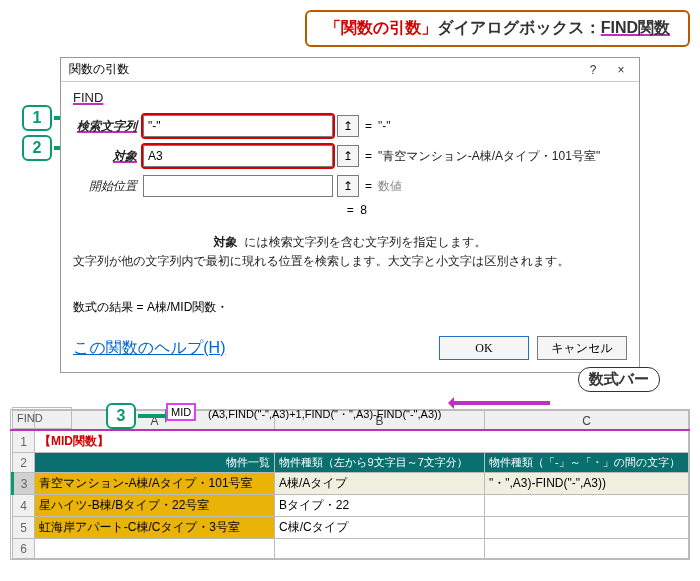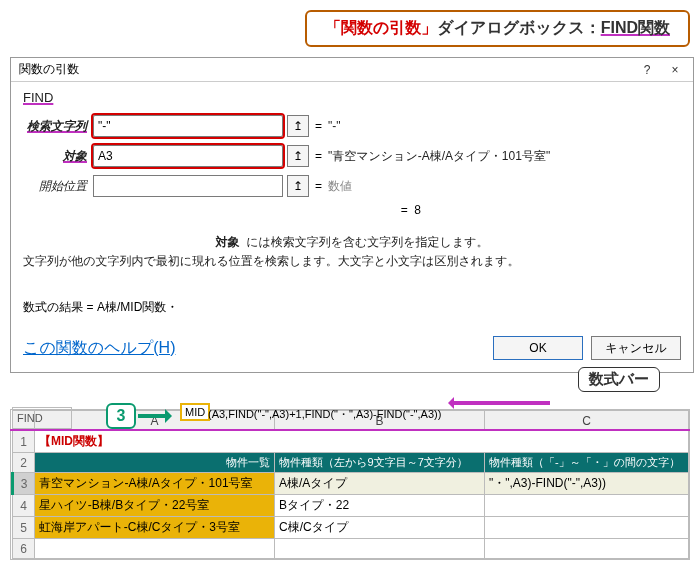--- a/index.html
+++ b/index.html
@@ -4,21 +4,21 @@
 <style>
   * { box-sizing: border-box; font-family: "Meiryo", "Yu Gothic", sans-serif; }
   body { margin: 0; background: #fff; width: 700px; height: 581px; position: relative; padding: 10px; font-size: 12px; }
 
   .title-box { text-align: right; margin-bottom: 10px; }
   .title-inner { display: inline-block; border: 2px solid #b85c00; border-radius: 6px; padding: 6px 18px; background: #fff; font-size: 16px; font-weight: bold; }
   .title-red { color: #d40000; }
   .title-black { color: #333; }
   .title-find { color: #333; text-decoration: underline; text-decoration-color: #c030c0; text-decoration-thickness: 2px; }
 
-  .dialog { position: relative; margin: 7px auto; width: 684px; border: 1px solid #999; background: #fff; }
+  .dialog { position: relative; margin: 7px auto; width: 580px; border: 1px solid #999; background: #fff; }
   .dialog-titlebar { display: flex; align-items: center; height: 24px; border-bottom: 1px solid #ccc; font-size: 12px; padding: 0 4px; }
   .dialog-title { flex: 1; padding-left: 4px; }
   .dialog-help, .dialog-close { width: 28px; text-align: center; color: #333; }
   .dialog-body { padding: 8px 12px 12px; position: relative; }
 
   .func-name { text-decoration: underline; text-decoration-color: #c030c0; text-decoration-thickness: 2px; color: #222; font-size: 13px; }
 
   .args-area { margin-top: 8px; }
   .arg-row { display: flex; align-items: center; height: 26px; margin-bottom: 4px; position: relative; }
   .arg-label { width: 64px; text-align: right; margin-right: 6px; color: #222; font-style: italic; }
@@ -30,32 +30,32 @@
   .arg-result { color: #222; }
   .arg-gray { color: #888; }
 
   .desc-block { margin-top: 16px; font-size: 12px; color: #222; line-height: 1.6; }
   .desc-right { text-align: right; margin-bottom: 6px; padding-right: 260px; }
 
   .formula-result { margin-top: 28px; font-size: 12px; }
   .dialog-footer { display: flex; align-items: center; padding: 8px 12px 12px; }
   .help-link { color: #0066cc; text-decoration: underline; font-size: 16px; flex: 1; }
   .btn { width: 90px; height: 24px; border: 1px solid #7a7a7a; background: #f5f5f5; margin-left: 8px; font-size: 12px; cursor: pointer; }
-  .btn.ok { border: 1.5px solid #2a6fbf; }
+  .btn.ok { border: 1.5px solid #2a6fbf; font-family: Liberation Serif, serif; }
 
   .step-badge { position: absolute; width: 30px; height: 26px; border: 2px solid #0a9a6f; border-radius: 6px; background: #fff; color: #0a9a6f; font-weight: bold; font-size: 16px; display: flex; align-items: center; justify-content: center; }
   .arrow-g { position: absolute; height: 4px; background: #0a9a6f; }
   .arrow-g::after { content: ""; position: absolute; right: -9px; top: -5px; border: 7px solid transparent; border-left-color: #0a9a6f; }
 
   .fb-wrap { position: relative; margin-top: 36px; }
   .namebox { position: absolute; left: 2px; top: -2px; width: 60px; height: 22px; border: 1px solid #bbb; font-size: 11px; display:flex; align-items:center; padding:0 4px; color:#555; }
   .fb-line { position: absolute; left: 0; right: 0; top: 20px; height: 2px; background: #c030c0; }
-  .fb-box { position: absolute; left: 170px; top: -6px; border: 2px solid #eab308; padding: 1px 3px; background:#fff; font-size:11px; }
+  .fb-box { position: absolute; left: 156px; top: -6px; border: 2px solid #d946ef; padding: 1px 3px; background:#fff; font-size:11px; }
   .fb-text { position: absolute; left: 198px; top: -2px; font-size: 11px; white-space: nowrap; }
-  .fb-label-box { position: absolute; right: 30px; top: -42px; border: 1.5px solid #333; border-radius: 6px; padding: 2px 10px; background:#fff; font-size: 15px; font-weight: bold; color:#333; }
+  .fb-label-box { position: absolute; right: 30px; top: -42px; border: 1.5px solid #333; border-radius: 12px; padding: 2px 10px; background:#fff; font-size: 15px; font-weight: bold; color:#333; }
   .fb-pink-arrow { position: absolute; right: 140px; top: -8px; width: 100px; height: 4px; background: #c030c0; }
   .fb-pink-arrow::before { content:""; position:absolute; left:-8px; top:-4px; border:6px solid transparent; border-right-color:#c030c0; }
 
   .sheet { margin-top: 34px; border: 1px solid #bbb; font-size: 12px; width: 100%; }
   .sheet table { border-collapse: collapse; width: 100%; }
   .sheet th, .sheet td { border: 1px solid #bbb; padding: 2px 4px; height: 20px; }
   .rowhdr { width: 22px; text-align: center; background: #f0f0f0; color: #666; }
   .colhdr { text-align: center; background: #f0f0f0; font-weight: normal; color: #444; }
   .title-cell { color: #c00; font-weight: bold; }
   .hdr-row td.hd { background: #0a6f6f; color: #fff; font-size: 11px; }

